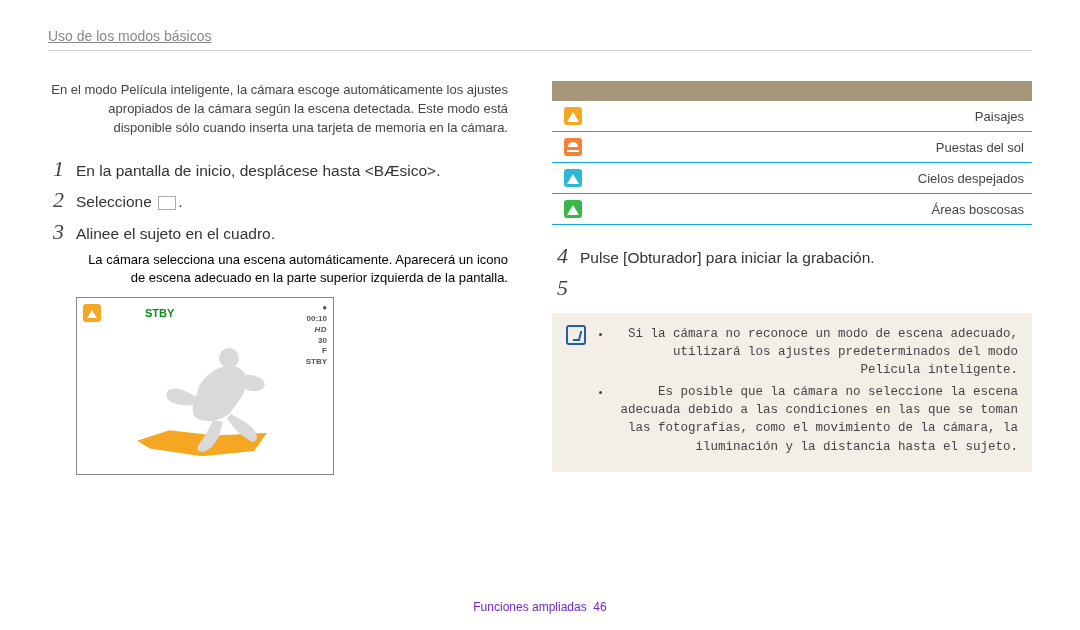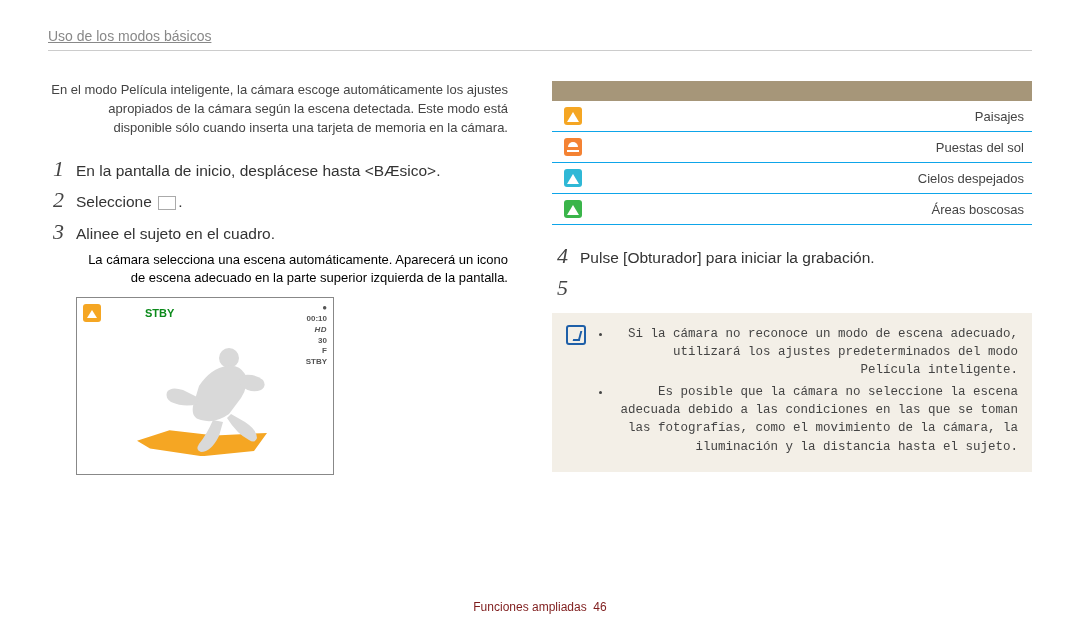--- a/index.html
+++ b/index.html
@@ -248,21 +248,21 @@
     margin-left: 14px;
     margin-bottom: 4px;
     font-family: Liberation Mono, monospace;
   }
   .footer {
     position: absolute;
     bottom: 16px;
     width: 100%;
     text-align: center;
     font-size: 12px;
-    color: #7f1d1d;
+    color: #6d28d9;
   }
 </style>
 </head>
 <body>
 
 <div class="page">
   <div class="breadcrumb">Uso de los modos básicos</div>
   <hr class="hr">
 
   <div class="cols">

